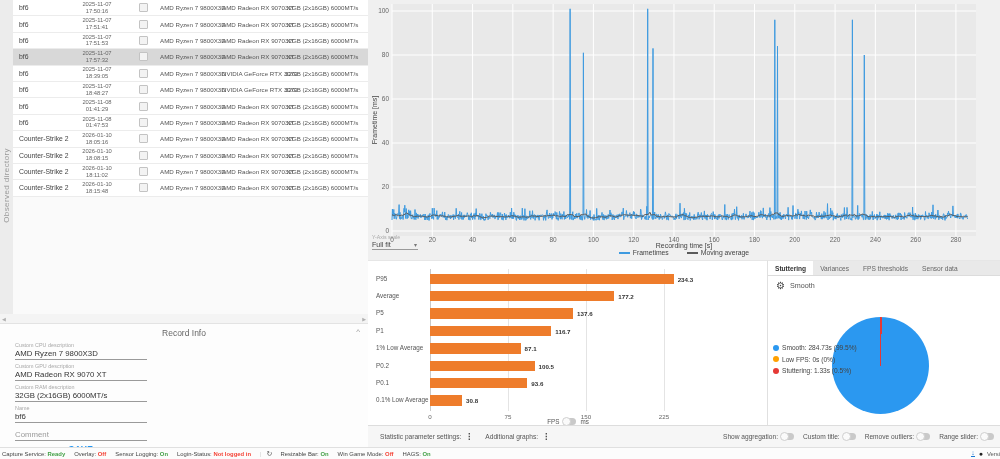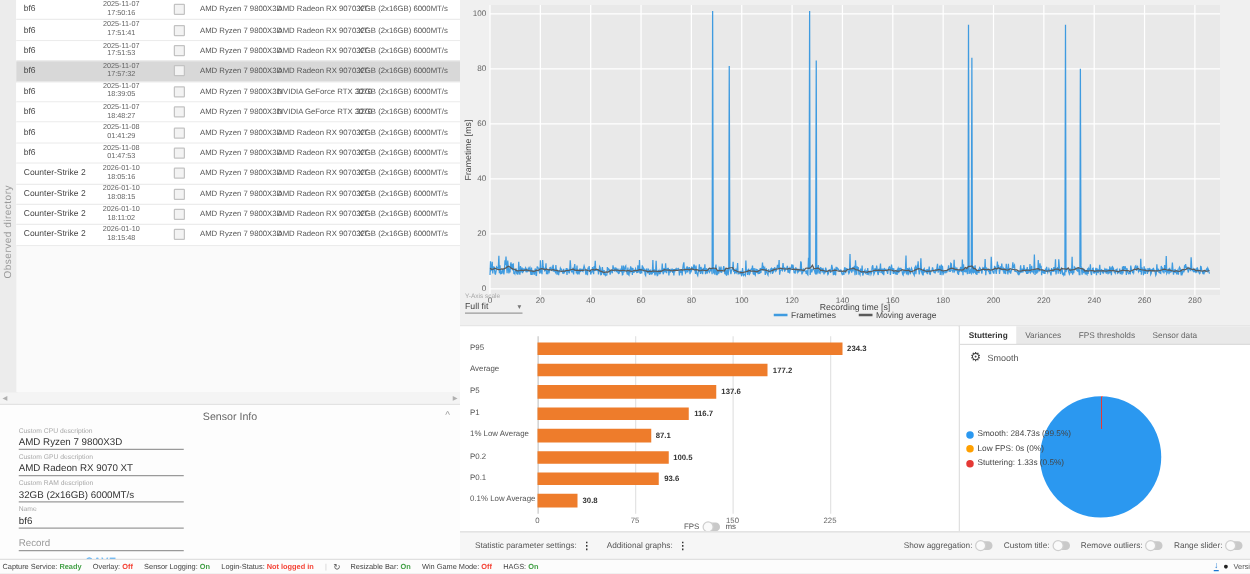--- a/index.html
+++ b/index.html
@@ -254,41 +254,41 @@
         <span class="c-ram">32GB (2x16GB) 6000MT/s</span>
       </div>
     </div>
   <div class="tablevoid"></div>
   <div class="hscroll">
     <span>◀</span>
     <span>▶</span>
   </div>
 
   <div class="recinfo">
-    <div class="ri-title">Sensor Info</div>
+    <div class="ri-title">Record Info</div>
     <div class="ri-collapse">^</div>
     <div class="fields">
         <div class="field">
           <div class="flabel">Custom CPU description</div>
           <div class="fvalue">AMD Ryzen 7 9800X3D</div>
         </div>
         <div class="field">
           <div class="flabel">Custom GPU description</div>
           <div class="fvalue">AMD Radeon RX 9070 XT</div>
         </div>
         <div class="field">
           <div class="flabel">Custom RAM description</div>
           <div class="fvalue">32GB (2x16GB) 6000MT/s</div>
         </div>
         <div class="field">
           <div class="flabel">Name</div>
           <div class="fvalue">bf6</div>
         </div>
         <div class="field">
-          <div class="fvalue empty" style="margin-top: 6px;">Record</div>
+          <div class="fvalue empty" style="margin-top: 6px;">Comment</div>
         </div>
       </div>
     <div class="save">SAVE</div>
   </div>
 
   <div class="ftpanel">
     <svg id="ftsvg" width="632" height="260">
         <rect x="24" y="4" width="584" height="232" fill="#e9e9e9"></rect>
         <line x1="24" y1="4" x2="24" y2="236" stroke="#ffffff" stroke-width="1"></line>
         <line x1="64.28" y1="4" x2="64.28" y2="236" stroke="#ffffff" stroke-width="1"></line>

